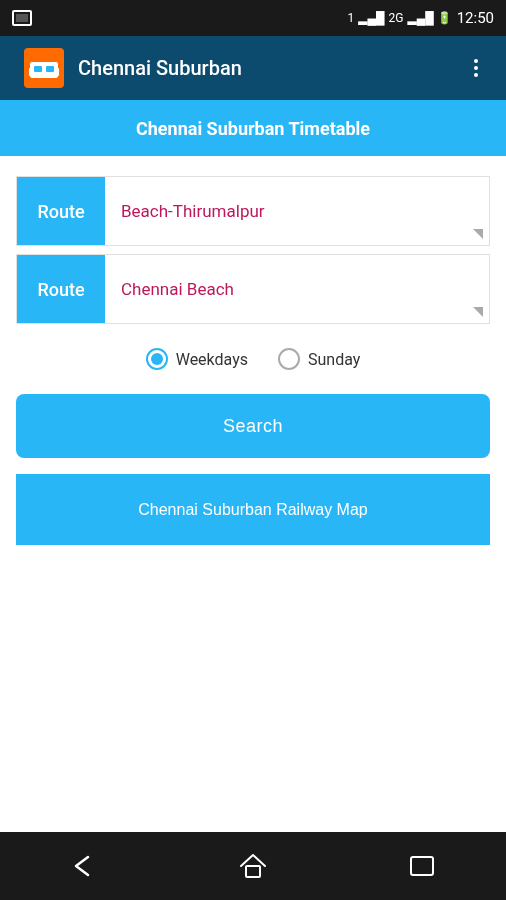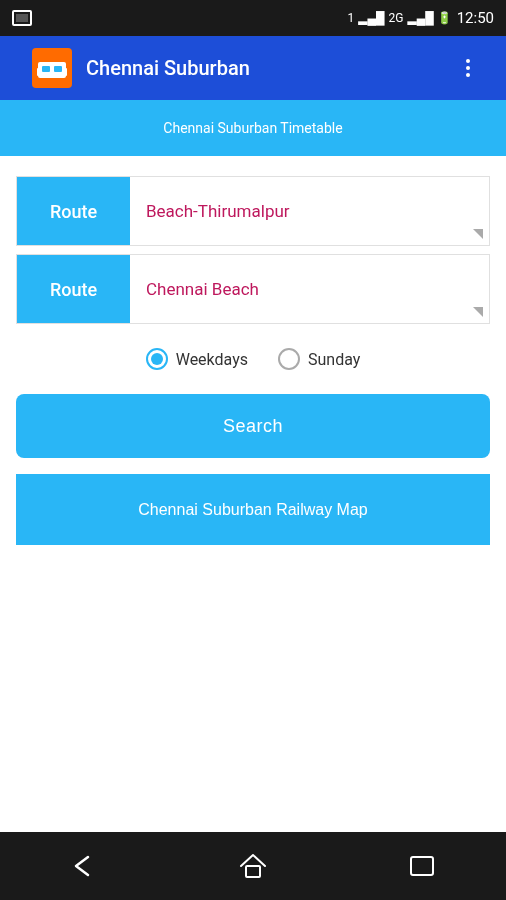--- a/index.html
+++ b/index.html
@@ -61,25 +61,25 @@
       position: absolute;
       top: 2px;
       left: 2px;
       right: 2px;
       bottom: 2px;
       background: #555;
     }
 
     
     .app-bar {
-      background: #1d4ed8;
+      background: #0c4a6e;
       height: 64px;
       display: flex;
       align-items: center;
-      padding: 0 32px;
+      padding: 0 24px;
       flex-shrink: 0;
     }
     .app-icon {
       width: 40px;
       height: 40px;
       margin-right: 14px;
       flex-shrink: 0;
     }
     .app-title {
       color: white;
@@ -109,22 +109,22 @@
     .title-bar {
       background: #29b6f6;
       height: 56px;
       display: flex;
       align-items: center;
       justify-content: center;
       flex-shrink: 0;
     }
     .title-text {
       color: white;
-      font-size: 14px;
-      font-weight: 400;
+      font-size: 18px;
+      font-weight: 700;
       text-align: center;
     }
 
     
     .content {
       flex: 1;
       background: white;
       padding: 20px 16px;
       display: flex;
       flex-direction: column;
@@ -136,21 +136,21 @@
       display: flex;
       align-items: stretch;
       height: 70px;
       border: 1px solid #e0e0e0;
     }
     .form-label {
       background: #29b6f6;
       color: white;
       font-size: 18px;
       font-weight: 500;
-      width: 113px;
+      width: 88px;
       display: flex;
       align-items: center;
       justify-content: center;
       flex-shrink: 0;
     }
     .form-value-container {
       flex: 1;
       background: white;
       display: flex;
       align-items: center;

